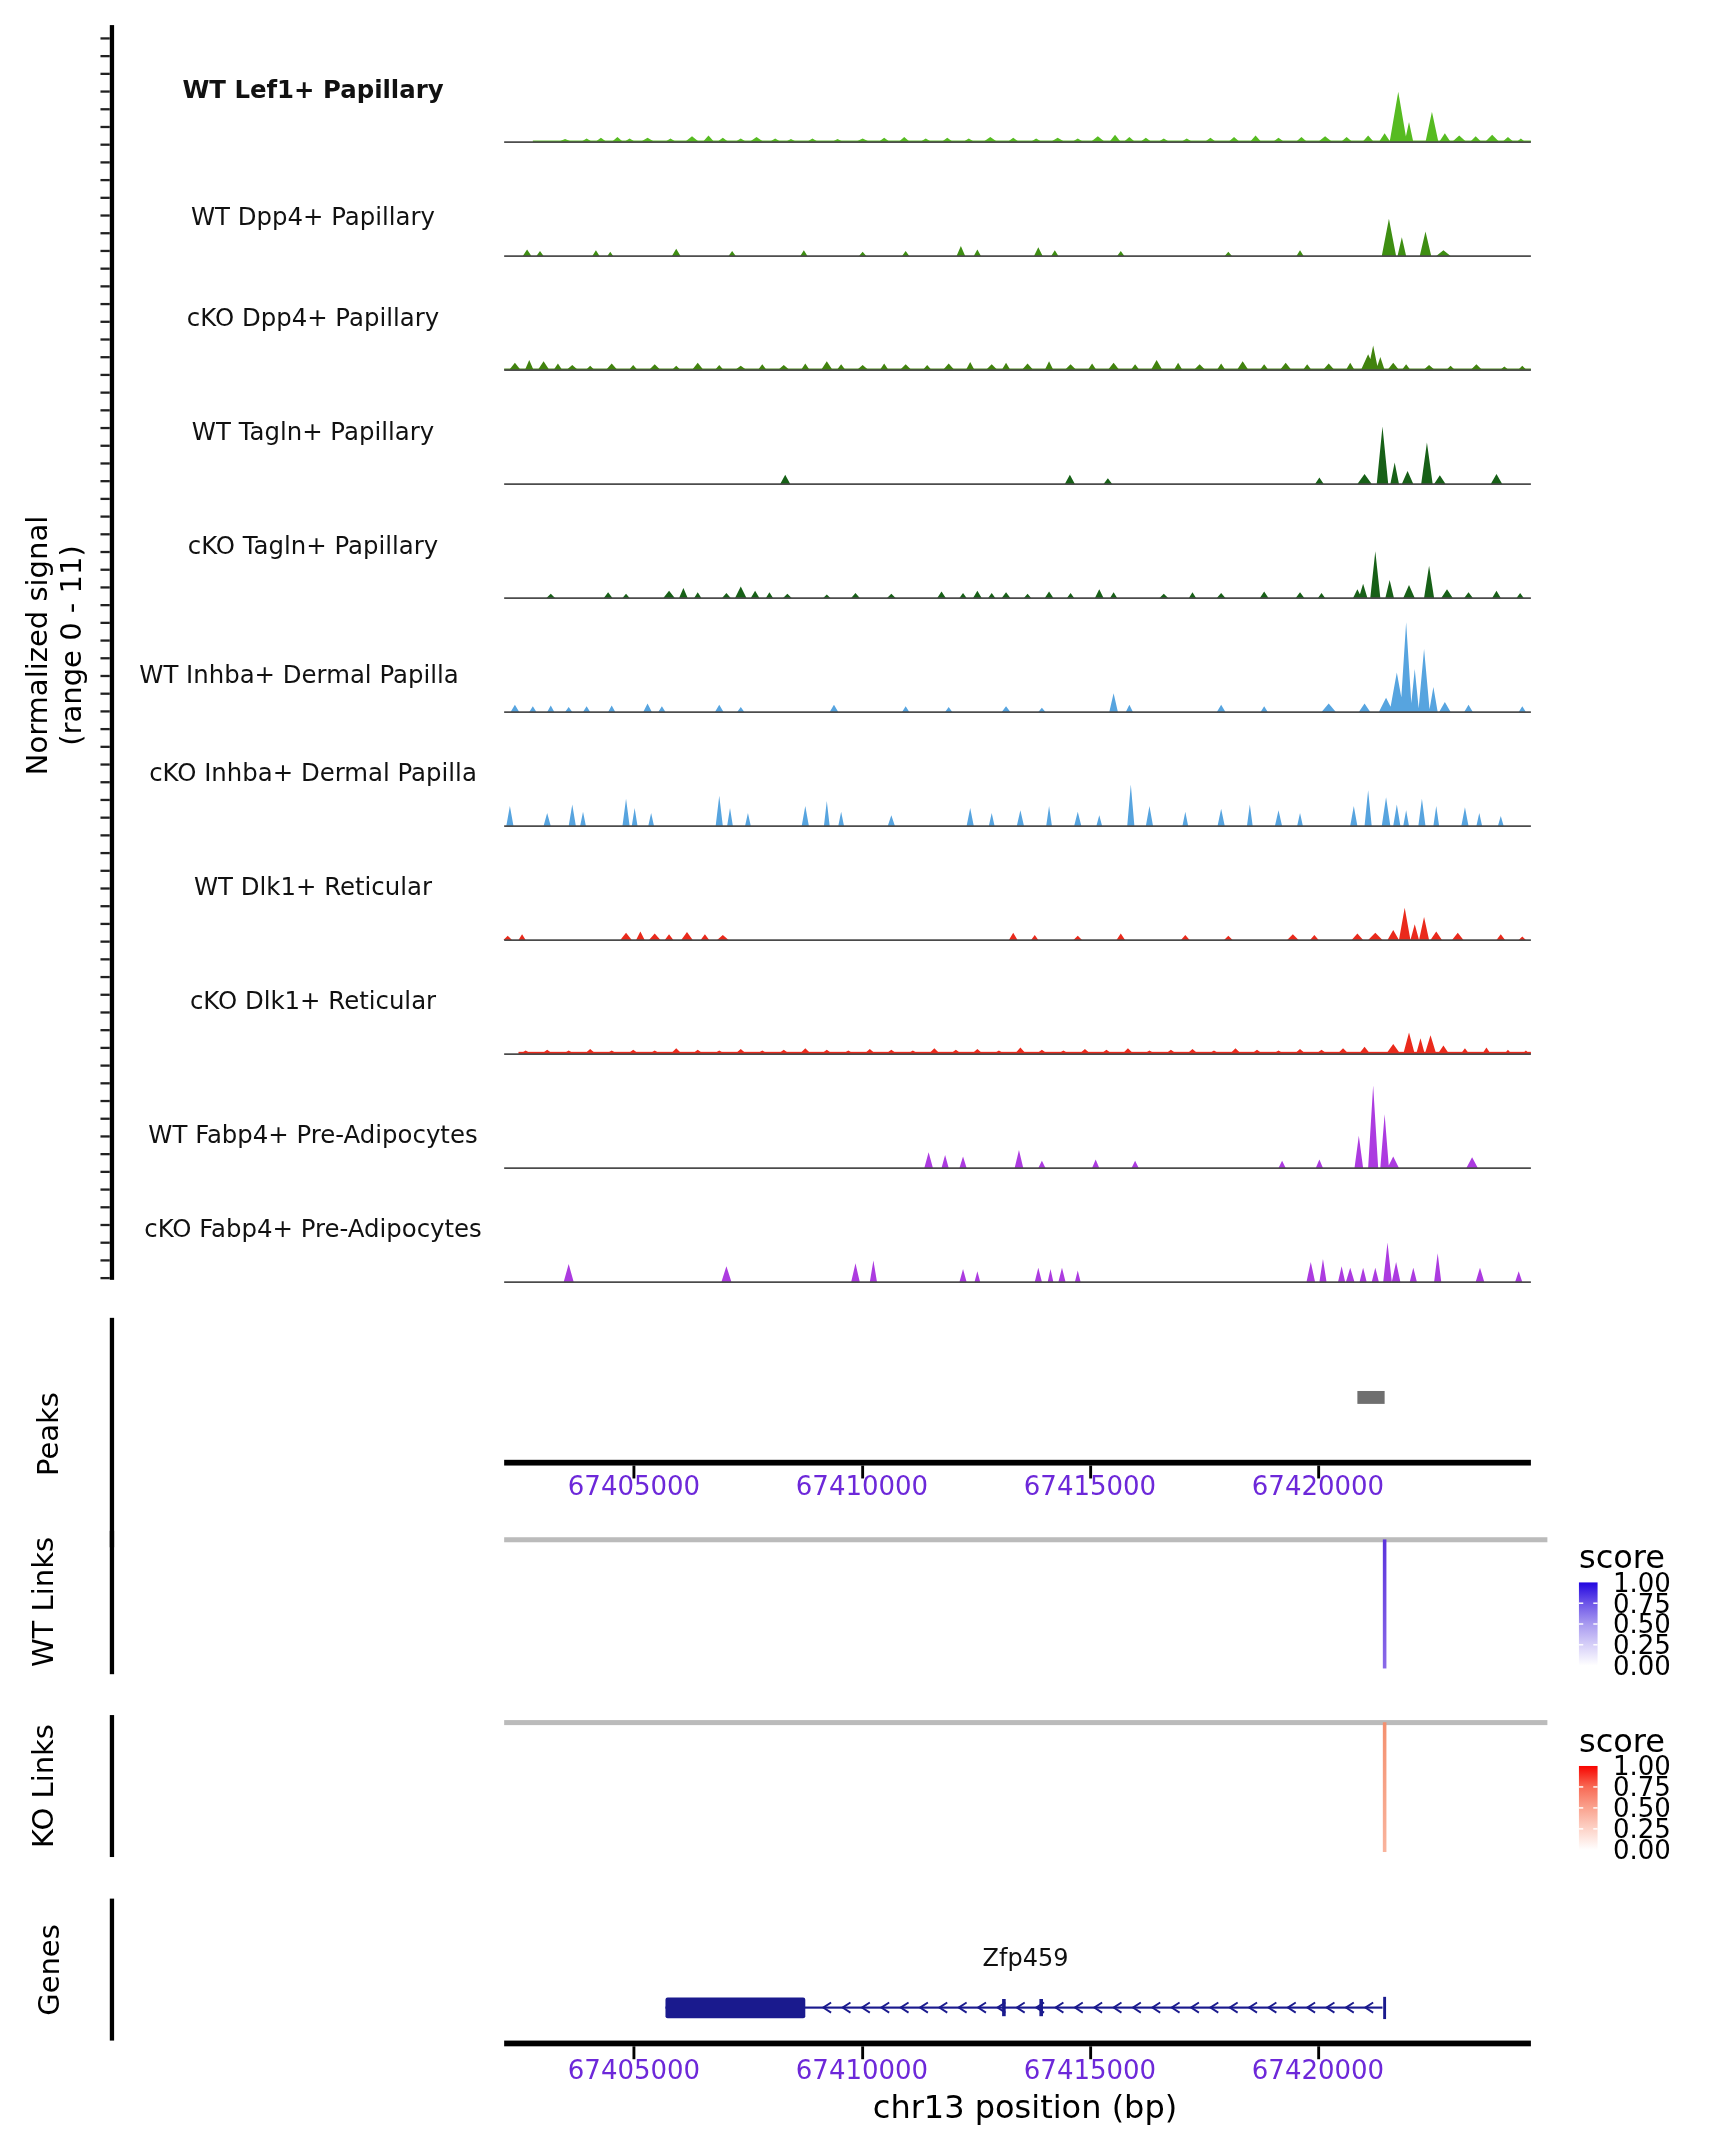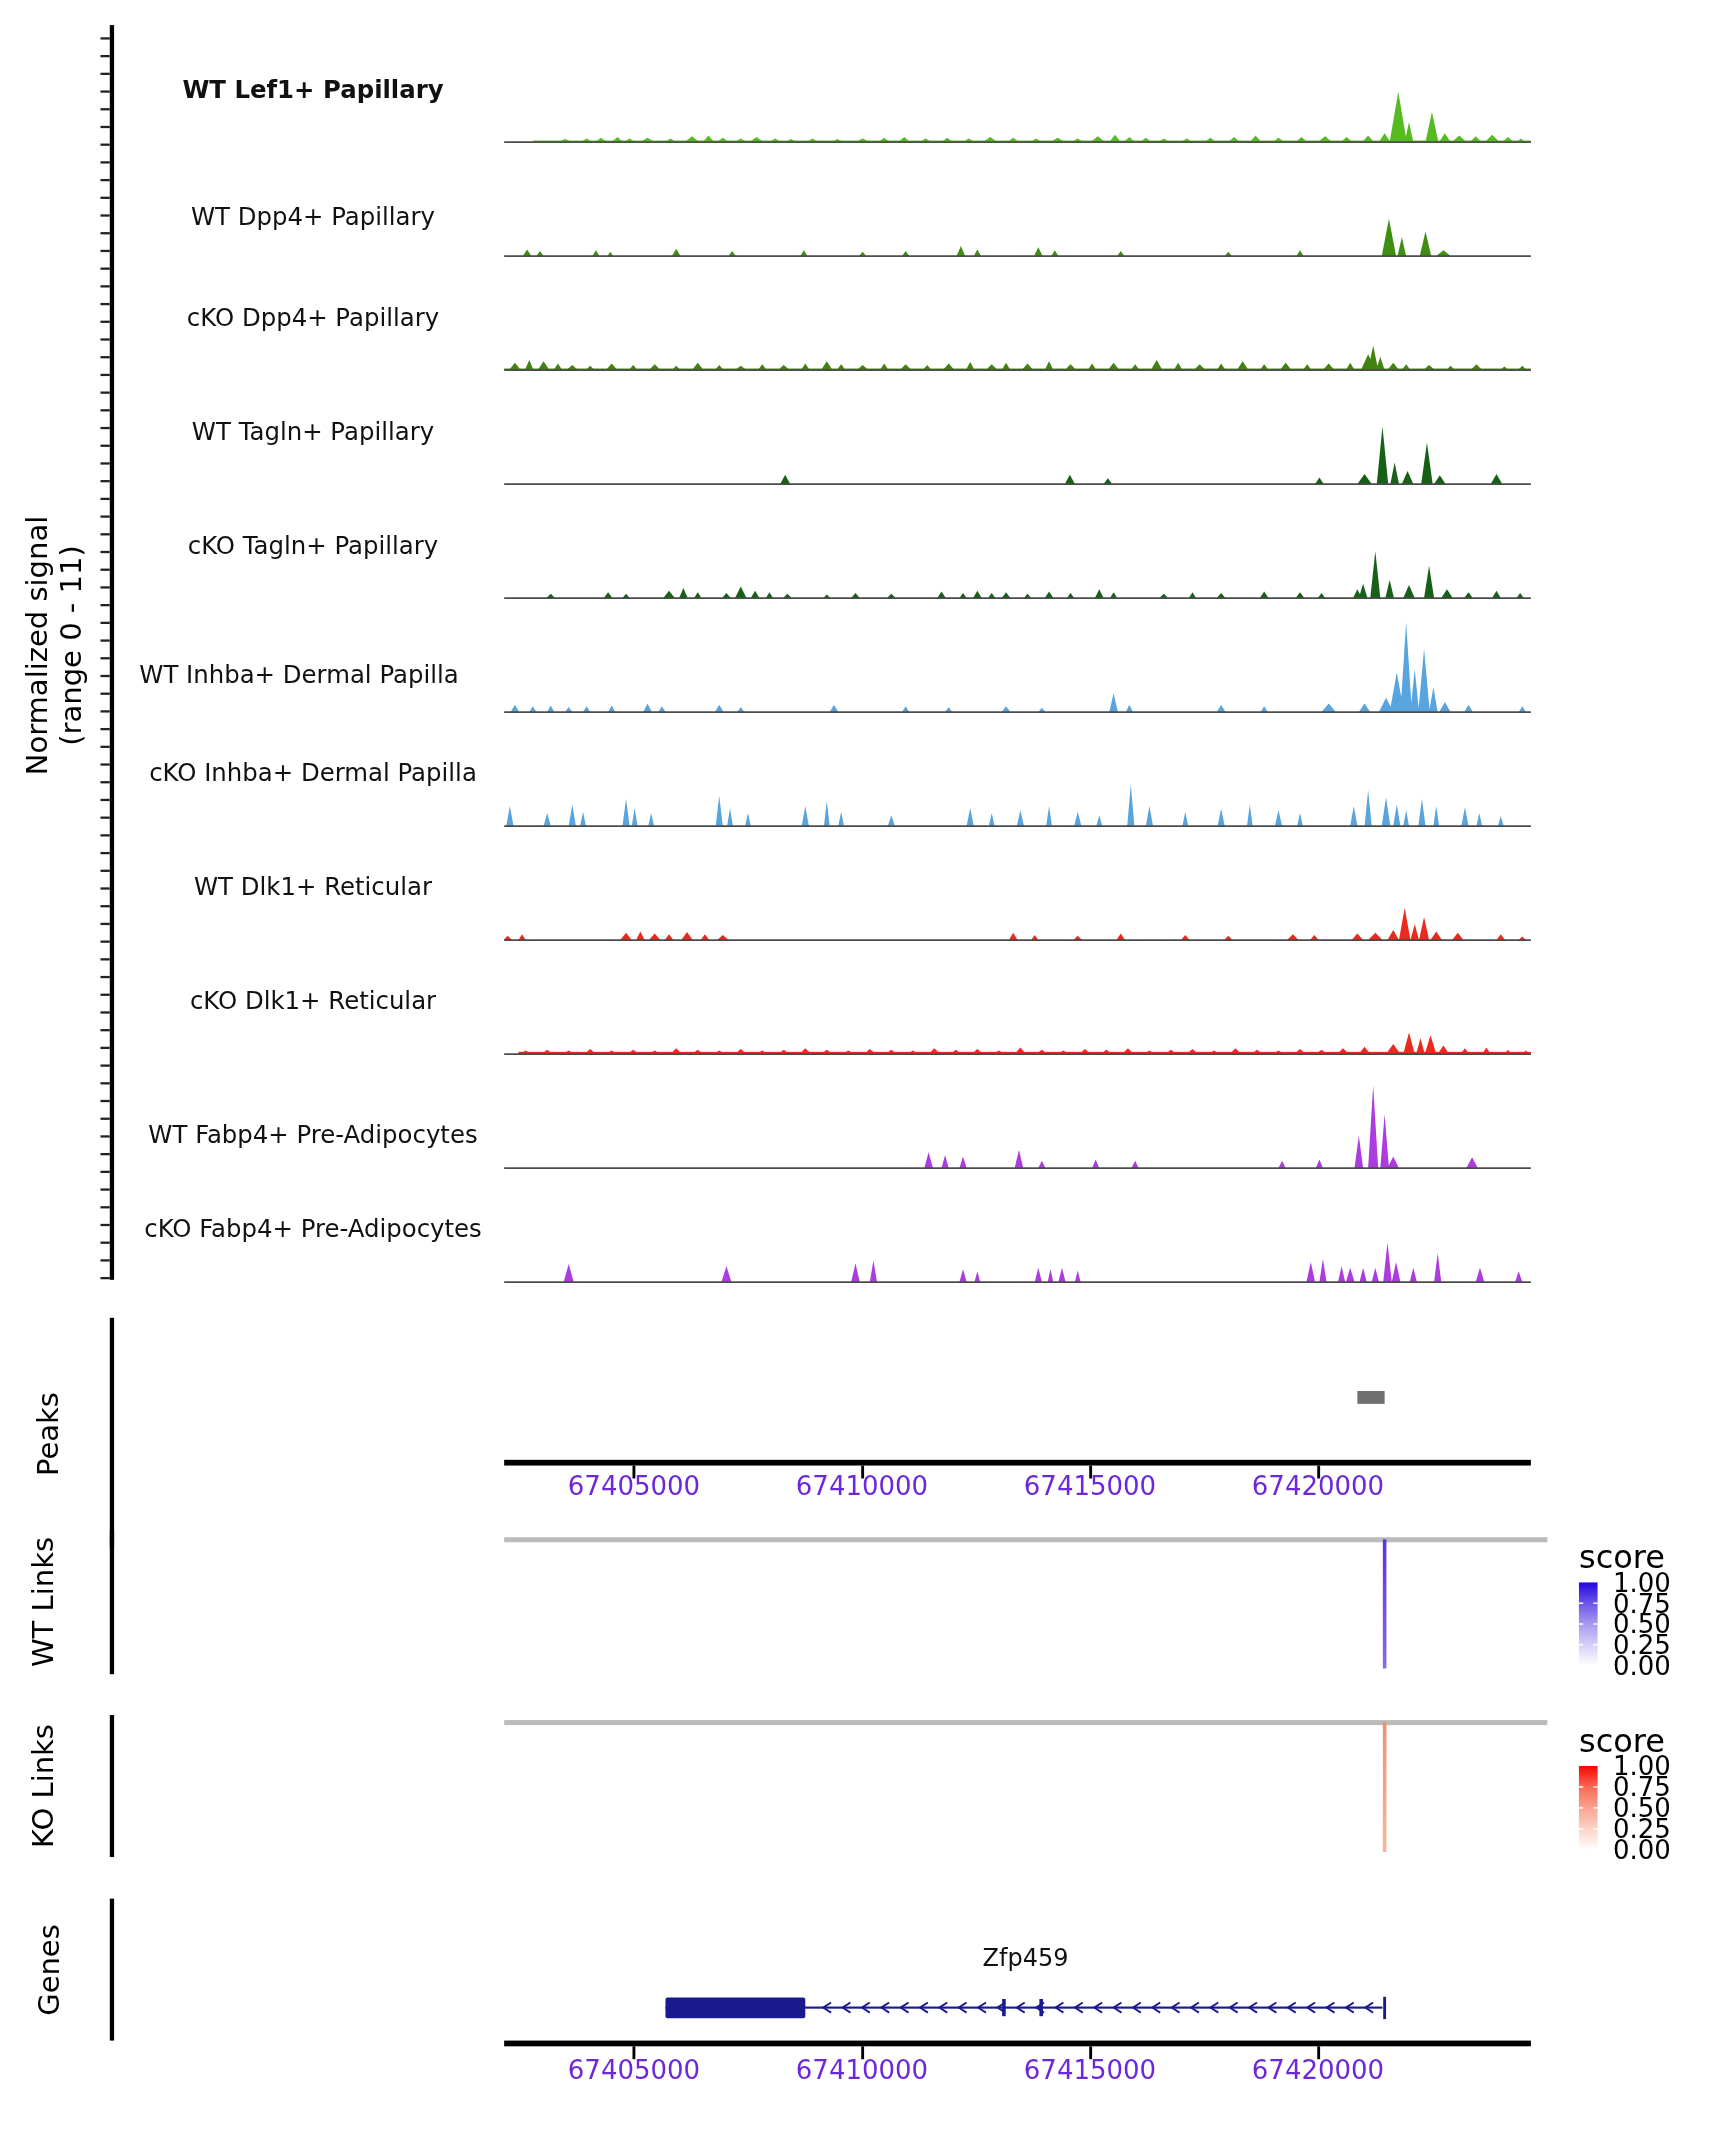--- a/index.html
+++ b/index.html
@@ -259,14 +259,15 @@
       <div class="abs leglab" style="left: 1613px; top: 1793px; width: 108px;">0.50</div>
       <div class="abs leglab" style="left: 1613px; top: 1814px; width: 108px;">0.25</div>
       <div class="abs leglab" style="left: 1613px; top: 1835px; width: 108px;">0.00</div>
     </div>
 
   <div class="abs legtitle" style="left:1579px;top:1538px;">score</div>
   <div class="abs legtitle" style="left:1579px;top:1722px;">score</div>
 
   <div class="abs genename" style="left:954px;top:1944px;width:143px;">Zfp459</div>
 
+  <div class="abs axistitle" style="left:738px;top:2088px;width:574px;">chr13 position (bp)</div>
 </div>
 
 
 </body></html>

